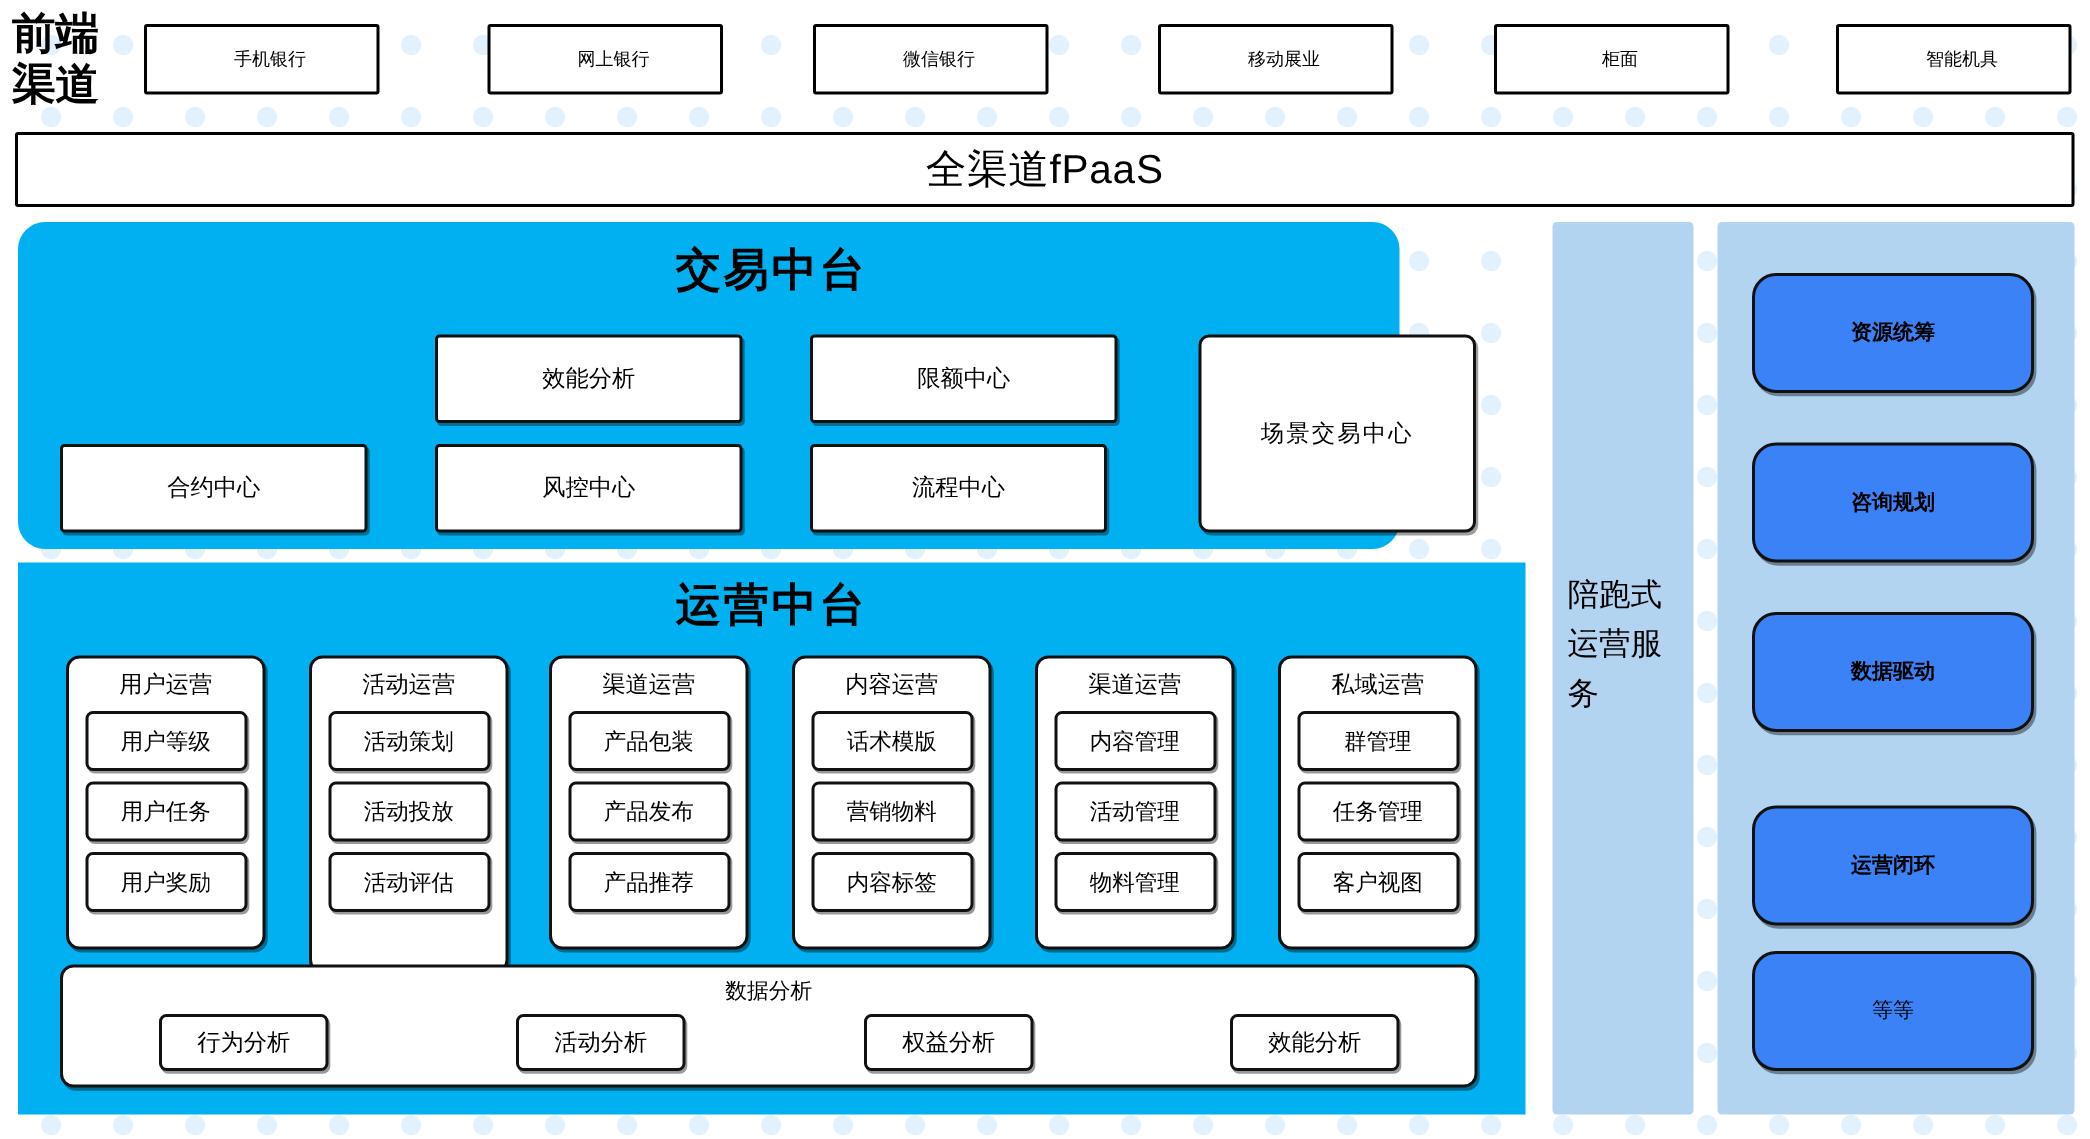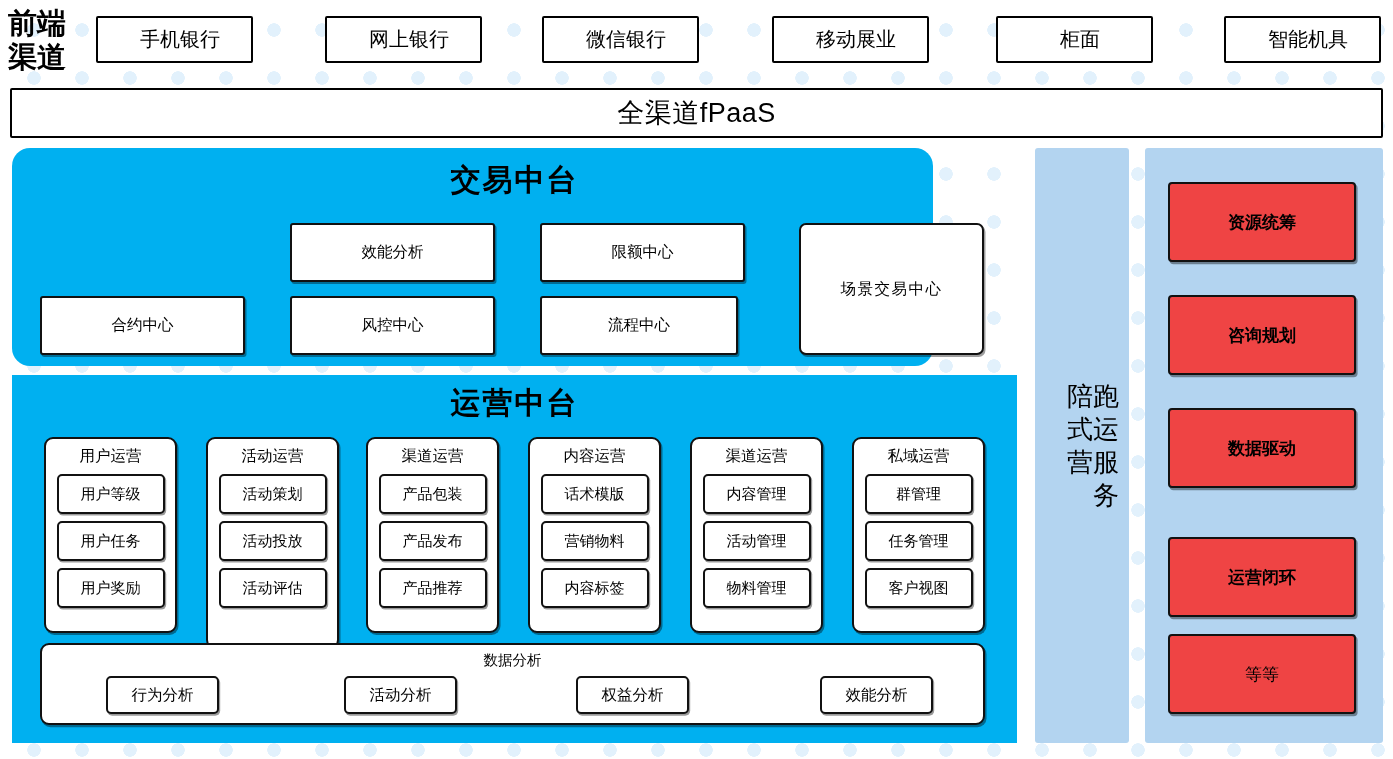--- a/index.html
+++ b/index.html
@@ -24,21 +24,21 @@
 
   
   .side-label{
     font-family:"Liberation Serif","DejaVu Serif",serif;
     font-weight:700;font-size:29px;line-height:34px;color:#000;
     text-align:left;letter-spacing:0px;
   }
   .chan-box{
     border:2.2px solid #000;background:#fff;border-radius:2px;
     display:flex;align-items:center;justify-content:center;
-    font-size:20px;color:#000;padding-left:11px;
+    font-size:12px;color:#000;padding-left:11px;
   }
   .fpaas-bar{
     border:2.2px solid #000;background:#fff;border-radius:2px;
     display:flex;align-items:center;justify-content:center;
     font-size:27px;color:#000;letter-spacing:.5px;
   }
 
   
   .cyan-panel{background:#00b0f0;}
   .panel-title{
@@ -88,29 +88,29 @@
     border:2.2px solid #111;background:#fff;border-radius:5px;
     box-shadow:1.2px 1.8px 0 rgba(0,0,0,.4);
     display:flex;align-items:center;justify-content:center;
     font-size:15.5px;color:#000;
   }
 
   
   .lightblue{background:#b3d4f0;border-radius:3px;}
   .vtext{
     position:absolute;left:0;right:0;
-    text-align:right;font-size:26px;line-height:33px;color:#000;
+    text-align:left;font-size:21px;line-height:33px;color:#000;
     font-family:"Liberation Sans","DejaVu Sans",sans-serif;
     word-break:break-all;
   }
   .svc-box{
-    border:2.2px solid #111;background:#ef4444;border-radius:4px;
+    border:2.2px solid #111;background:#3b82f6;border-radius:16px;
     box-shadow:1.6px 2.2px 0 rgba(0,0,0,.4);
     display:flex;align-items:center;justify-content:center;
-    font-size:17px;color:#000;
+    font-size:14px;color:#000;
   }
   .svc-box.bold{font-weight:700;}
 </style>
 </head>
 <body>
 
 <div id="dot-bg"></div>
 
 <div id="root">
 

